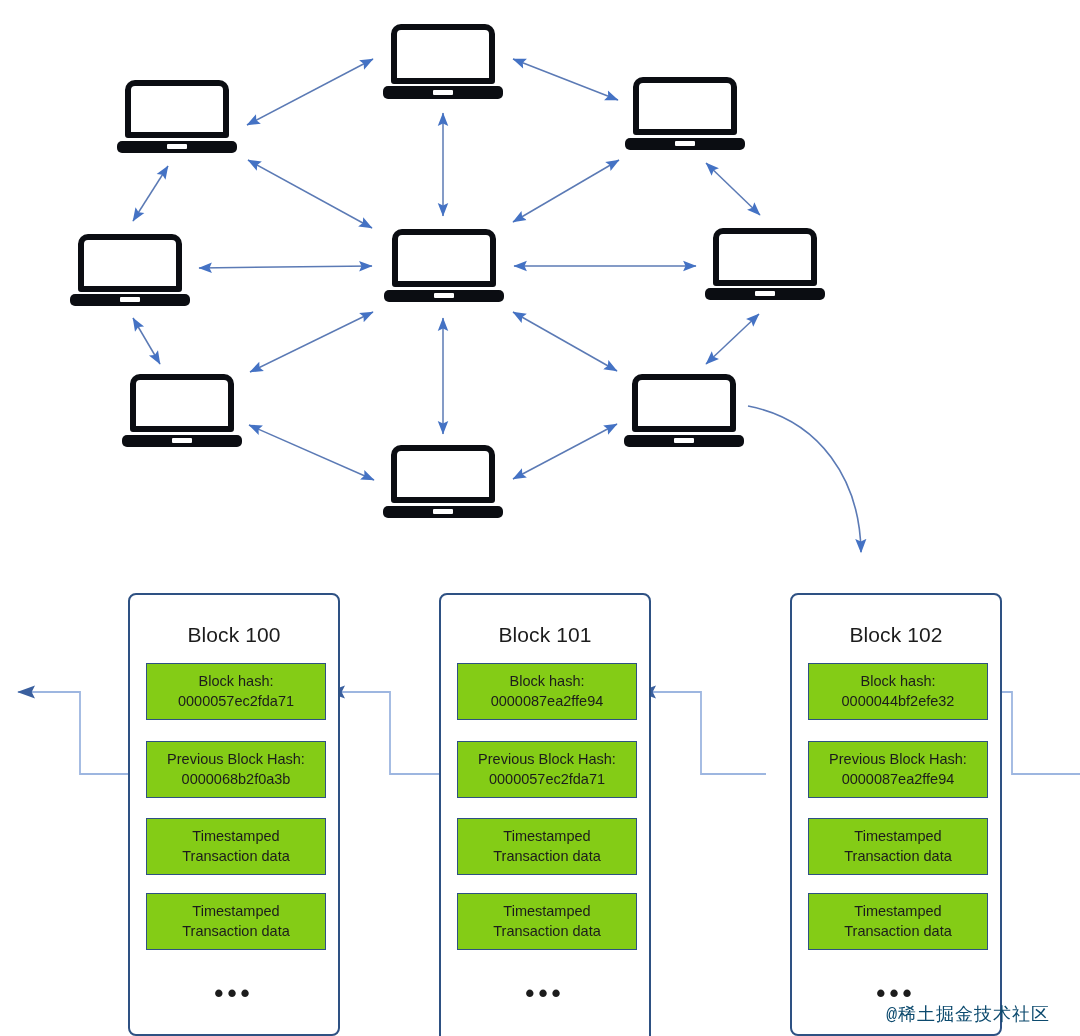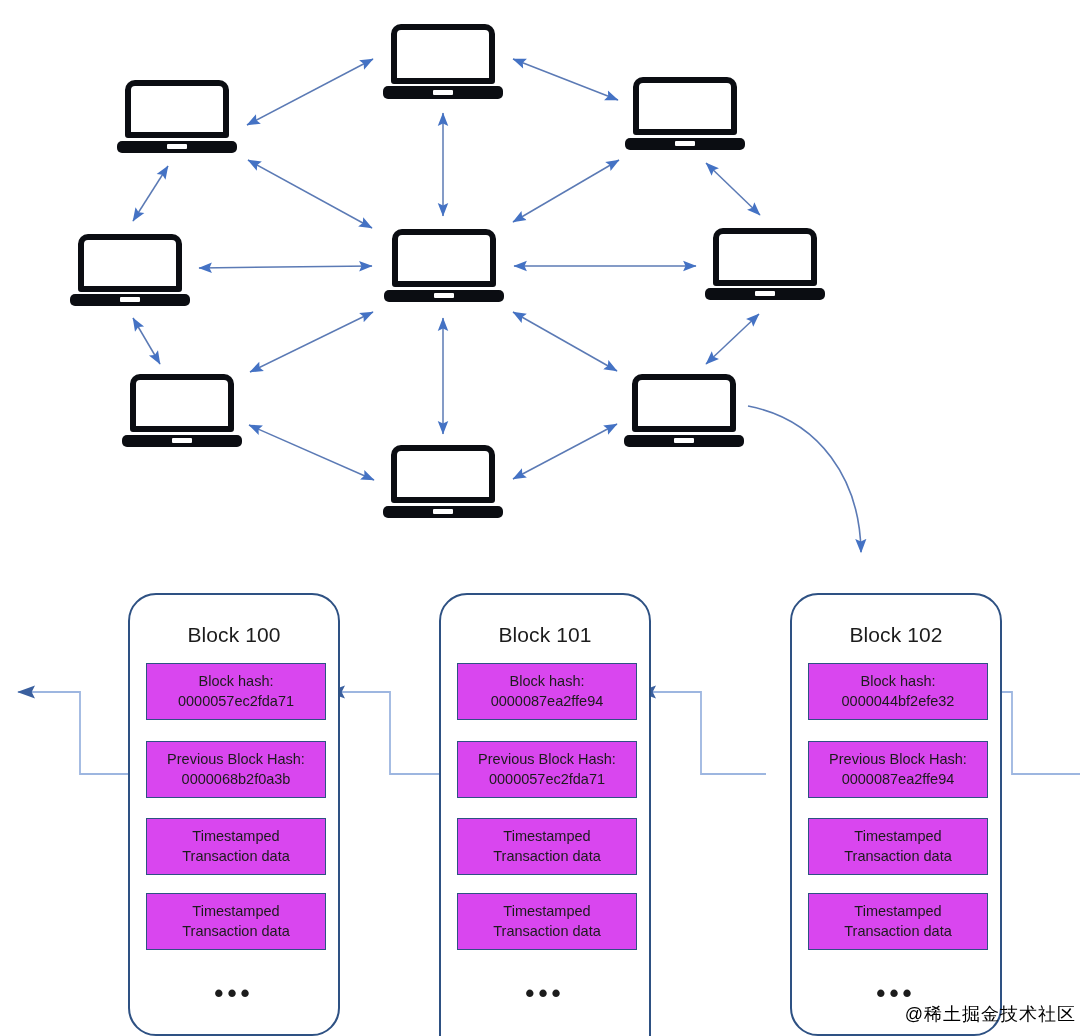--- a/index.html
+++ b/index.html
@@ -71,38 +71,38 @@
     top: 0;
     width: 1080px;
     height: 1036px;
     pointer-events: none;
   }
 
   .block-card {
     position: absolute;
     box-sizing: border-box;
     border: 2.4px solid #2e5183;
-    border-radius: 28px;
+    border-radius: 8px;
     background: #ffffff;
   }
   .block-title {
     position: absolute;
     left: 0;
     top: 28px;
     width: 100%;
     text-align: center;
     font-size: 21px;
     color: #1c1c1c;
     letter-spacing: 0.1px;
   }
   .field-box {
     position: absolute;
     box-sizing: border-box;
     border: 1.6px solid #2e5183;
-    background: #d946ef;
+    background: #84cc16;
     display: flex;
     flex-direction: column;
     align-items: center;
     justify-content: center;
     line-height: 1.32;
     font-size: 14.5px;
     color: #1c1c1c;
     text-align: center;
   }
   .field-box .l1, .field-box .l2 {
@@ -116,26 +116,27 @@
     text-align: center;
     font-size: 26px;
     font-weight: bold;
     letter-spacing: 4px;
     color: #1c1c1c;
     line-height: 1;
   }
 
   .watermark {
     position: absolute;
-    right: 4px;
+    right: 30px;
     bottom: 10px;
     font-size: 18px;
-    color: #000000;
+    color: #0c4a6e;
     letter-spacing: 1px;
     white-space: nowrap;
+    font-family: Liberation Mono, monospace;
   }
 </style>
 </head>
 <body>
 
 <div id="canvas">
 
   <svg id="network-layer" viewBox="0 0 1080 600" width="1080" height="600" aria-hidden="true">
     <defs>
       <marker id="ahead" markerWidth="10" markerHeight="10" refX="8.6" refY="4" orient="auto" markerUnits="strokeWidth">

